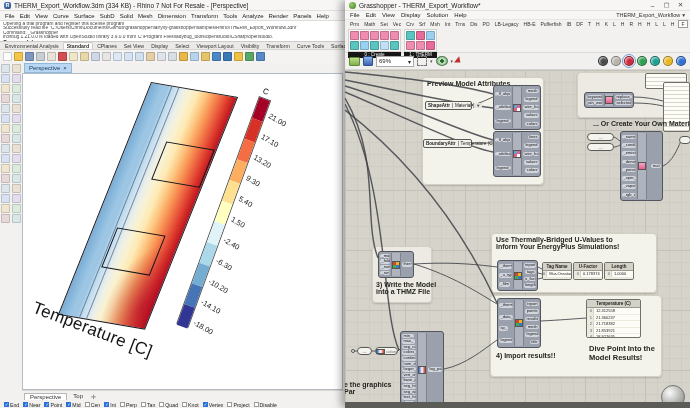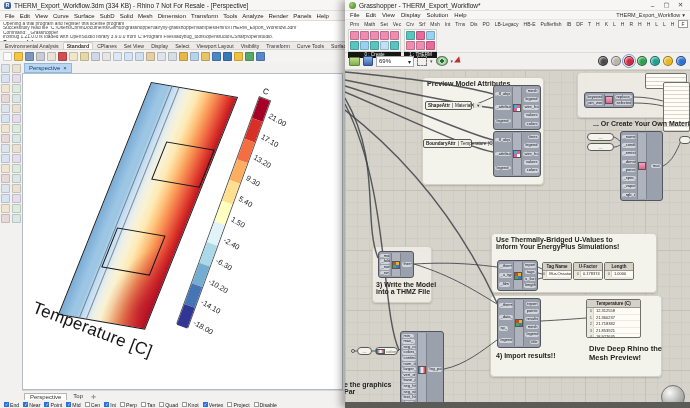--- a/index.html
+++ b/index.html
@@ -727,22 +727,22 @@
               <span class="idx">3</span>
               <span class="val">21.853921</span>
             </div>
             <div class="prow">
               <span class="idx">4</span>
               <span class="val">18.927635</span>
             </div>
           </div>
       </div>
       <div class="clabel" style="left:244px;top:274px;font-size:7.5px;">
-        <div>Dive Deep Rhino the</div>
-        <div>Mesh Preview!</div>
+        <div>Dive Point Into the</div>
+        <div>Model Results!</div>
       </div>
 
       <span class="dot" style="left:6px;top:279px;"></span>
       <div class="capsule" style="left:12px;top:277px;width:15px;">—</div>
       <div class="capsule" style="left:30px;top:277px;width:23px;">
         <span class="gswatch"></span>
         <span>colors</span>
       </div>
       <div class="comp" style="left:55px;top:261px;width:44px;height:77px;">
         <div class="ports in">

